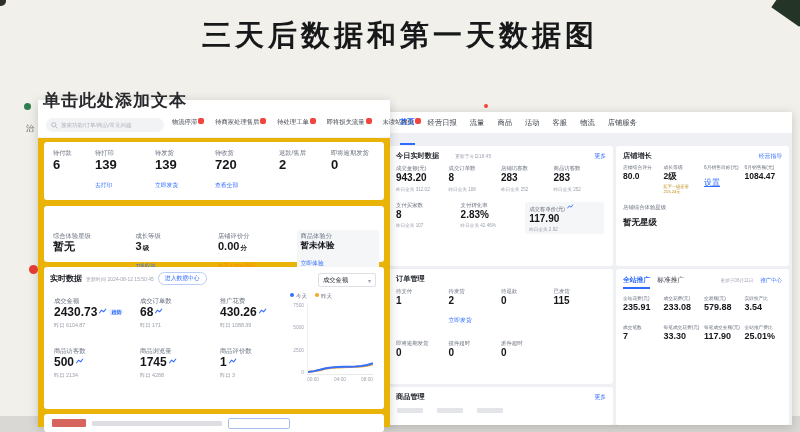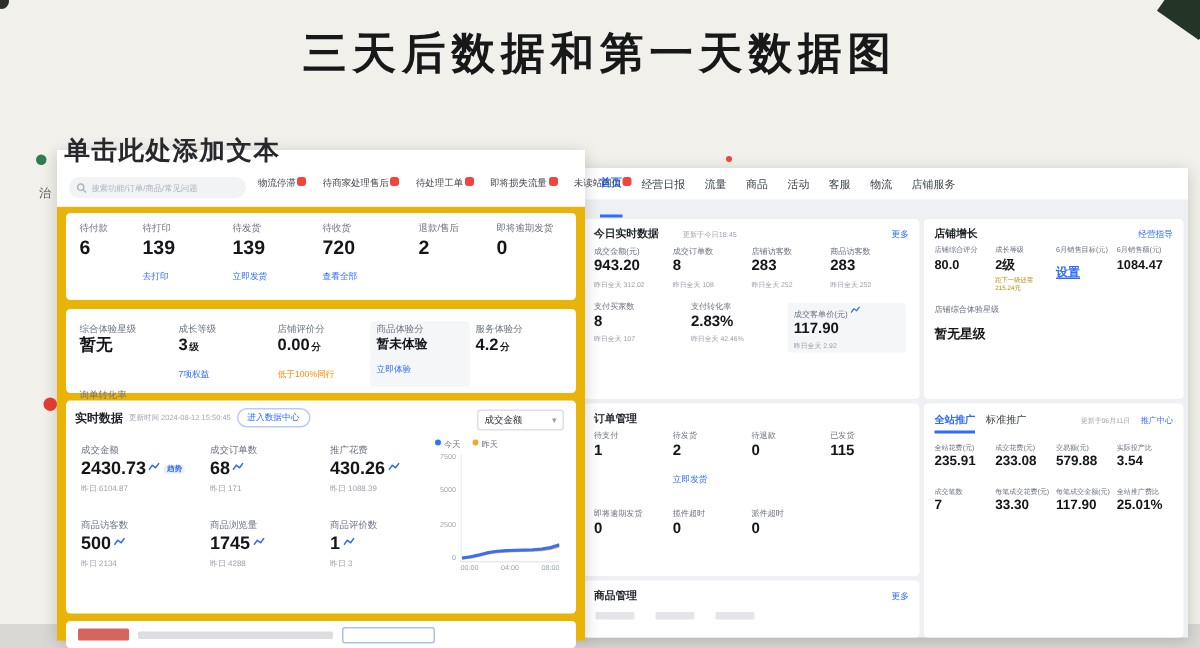--- a/index.html
+++ b/index.html
@@ -24,21 +24,21 @@
   .mi{font-size:6.3px;color:#40454e;white-space:nowrap;position:relative}
   .bdg{display:inline-block;width:6px;height:6px;background:#f2433d;border-radius:2px;margin-left:1px;vertical-align:top}
   .card{position:absolute;left:6px;width:340px;background:#fff;border-radius:3px}
   .lb{font-size:6.3px;color:#6b7280;line-height:1.3;white-space:nowrap}
   .v{font-size:13px;font-weight:700;color:#15161a;line-height:1.25}
   .v .unit{font-size:6.5px;font-weight:700;margin-left:1px}
   .sub{font-size:5.3px;color:#9aa0ab;margin-top:2px;white-space:nowrap}
   .link{font-size:5.8px;color:#2e6bff;text-decoration:none;display:inline-block;margin-top:2px;white-space:nowrap}
   .link.orange{color:#ff8a00}
   #card-todo{top:42px;height:58px;display:grid;grid-template-columns:42px 60px 60px 64px 52px 56px;padding:7px 9px}
-  #card-exp{top:106px;height:56px;display:grid;grid-template-columns:repeat(5,1fr);padding:8px 5px}
+  #card-exp{top:106px;height:56px;display:grid;grid-template-columns:repeat(4,1fr);padding:24px 5px}
   #card-exp .cell{padding:2px 4px;border-radius:2px}
   #card-exp .cell.hl{background:#f5f6f8}
   #card-exp .v{font-size:11px}
   #card-rt{top:167px;height:142px;padding:5px 6px}
   .rt-head{display:flex;align-items:center;gap:4px}
   .rt-title{font-size:8px;font-weight:700;color:#1f2329}
   .rt-upd{font-size:5px;color:#a0a6b1}
   .rt-btn{font-size:5.8px;color:#2e6bff;border:1px solid #b9ccf5;border-radius:8px;padding:1px 6px;background:#fff;white-space:nowrap}
   .rt-select{position:absolute;right:8px;top:6px;width:58px;height:14px;border:1px solid #dde0e5;border-radius:2px;font-size:6.3px;color:#2b2f36;display:flex;align-items:center;justify-content:space-between;padding:0 4px;background:#fff}
   .rt-grid{position:absolute;left:10px;top:30px;display:grid;grid-template-columns:86px 80px 76px;grid-row-gap:18px}
@@ -76,21 +76,21 @@
   .cellhl{background:#f5f6f8;border-radius:2px;padding:2px 4px;margin-right:2px}
   #cardA{left:3px;top:34px;width:224px;height:120px}
   #cardB{left:3px;top:157px;width:224px;height:115px}
   #cardC{left:3px;top:275px;width:224px;height:38px}
   #cardD{left:230px;top:34px;width:173px;height:120px}
   #cardE{left:230px;top:157px;width:173px;height:156px}
   .gD{display:grid;grid-template-columns:repeat(4,1fr);padding:2px 7px;grid-column-gap:3px}
   .gD .lb{font-size:4.8px;white-space:normal;line-height:1.25}
   .gD .v{font-size:8.5px}
   .gD .sub{font-size:4.2px;white-space:normal;color:#b8890a}
-  .vlink{font-size:8px;font-weight:700;color:#2e6bff}
+  .vlink{font-size:8px;font-weight:400;color:#2e6bff}
   .starblk{padding:8px 7px 0}
   .starblk .v{font-size:8.5px}
   .etabs{display:flex;align-items:baseline;gap:7px;padding:6px 7px 3px}
   .etab{font-size:6.8px;color:#3c414a;white-space:nowrap}
   .etab.active{color:#2e6bff;font-weight:700;border-bottom:2px solid #2e6bff;padding-bottom:2px}
   .eupd{font-size:4.6px;color:#a0a6b1;margin-left:auto;white-space:nowrap}
   .elink{font-size:5.4px;color:#2e6bff;text-decoration:none;white-space:nowrap}
   .gE{display:grid;grid-template-columns:repeat(4,1fr);padding:4px 7px;grid-column-gap:3px;grid-row-gap:12px}
   .gE .lb{font-size:4.7px;white-space:normal;line-height:1.25}
   .gE .v{font-size:9px}

